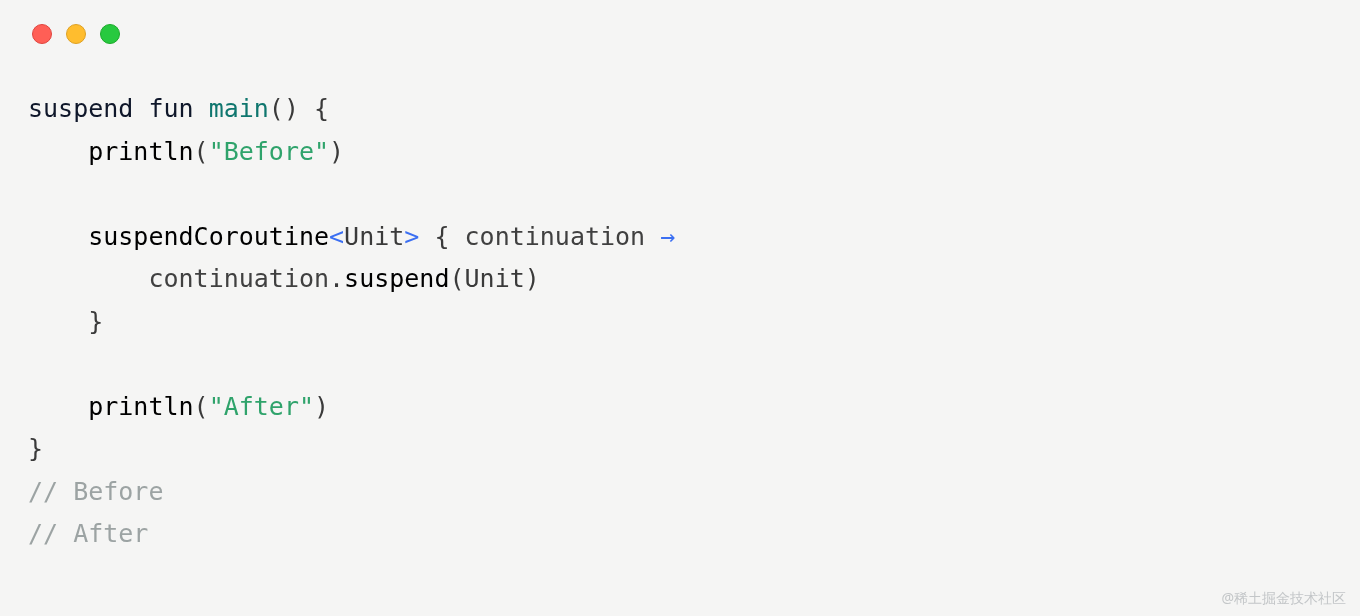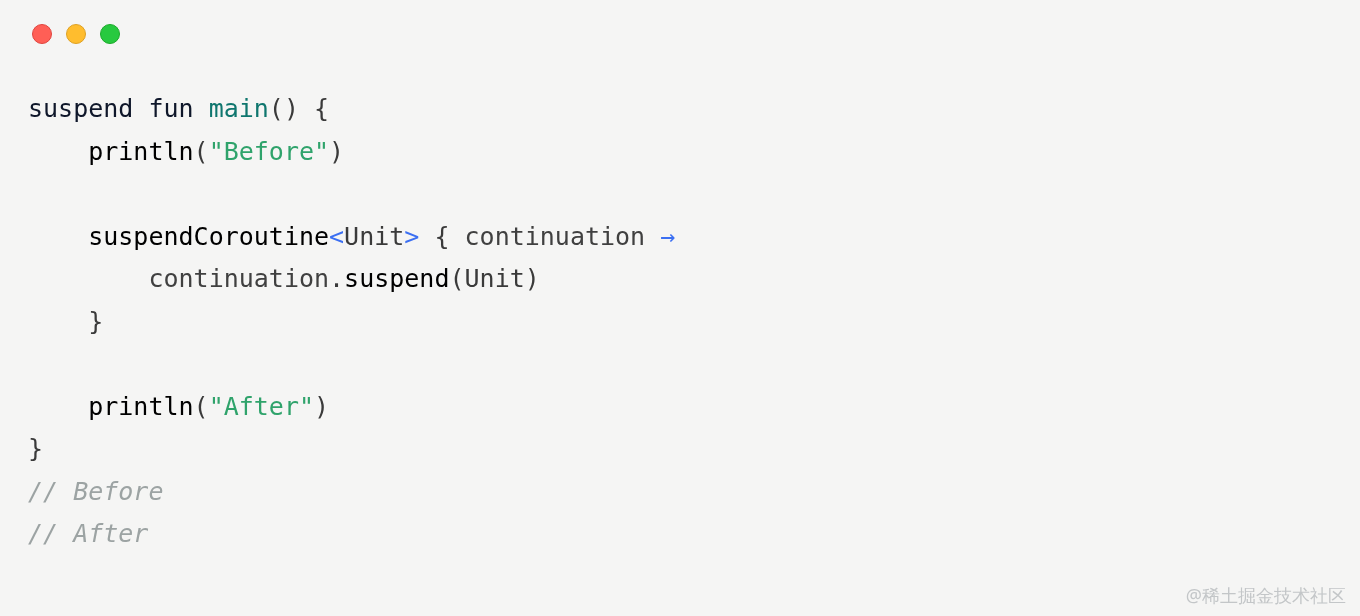--- a/index.html
+++ b/index.html
@@ -37,29 +37,29 @@
   }
 
   .tok-keyword  { color: #0f172a; }   
   .tok-funcname { color: #0f766e; }   
   .tok-call     { color: #000000; }   
   .tok-type     { color: #3a3a3a; text-align: right; }   
   .tok-punct    { color: #3a3a3a; }
   .tok-string   { color: #2fa36b; }   
   .tok-param    { color: #404040; }   
   .tok-arrow    { color: #3b6ff2; }
-  .tok-comment  { color: #9ca3a3; font-style: italic; }
+  .tok-comment  { color: #9ca3a3; }
   .tok-angle    { color: #3b6ff2; }
 
   .watermark {
     position: absolute;
     right: 14px;
     bottom: 8px;
     font-family: ui-sans-serif, system-ui, -apple-system, "PingFang SC", "Microsoft YaHei", sans-serif;
-    font-size: 18px;
+    font-size: 14px;
     color: #c3c6c8;
   }
 </style>
 </head>
 <body>
 
 <div class="window">
   <div class="traffic-lights">
     <div class="dot red"></div>
     <div class="dot yellow"></div>

